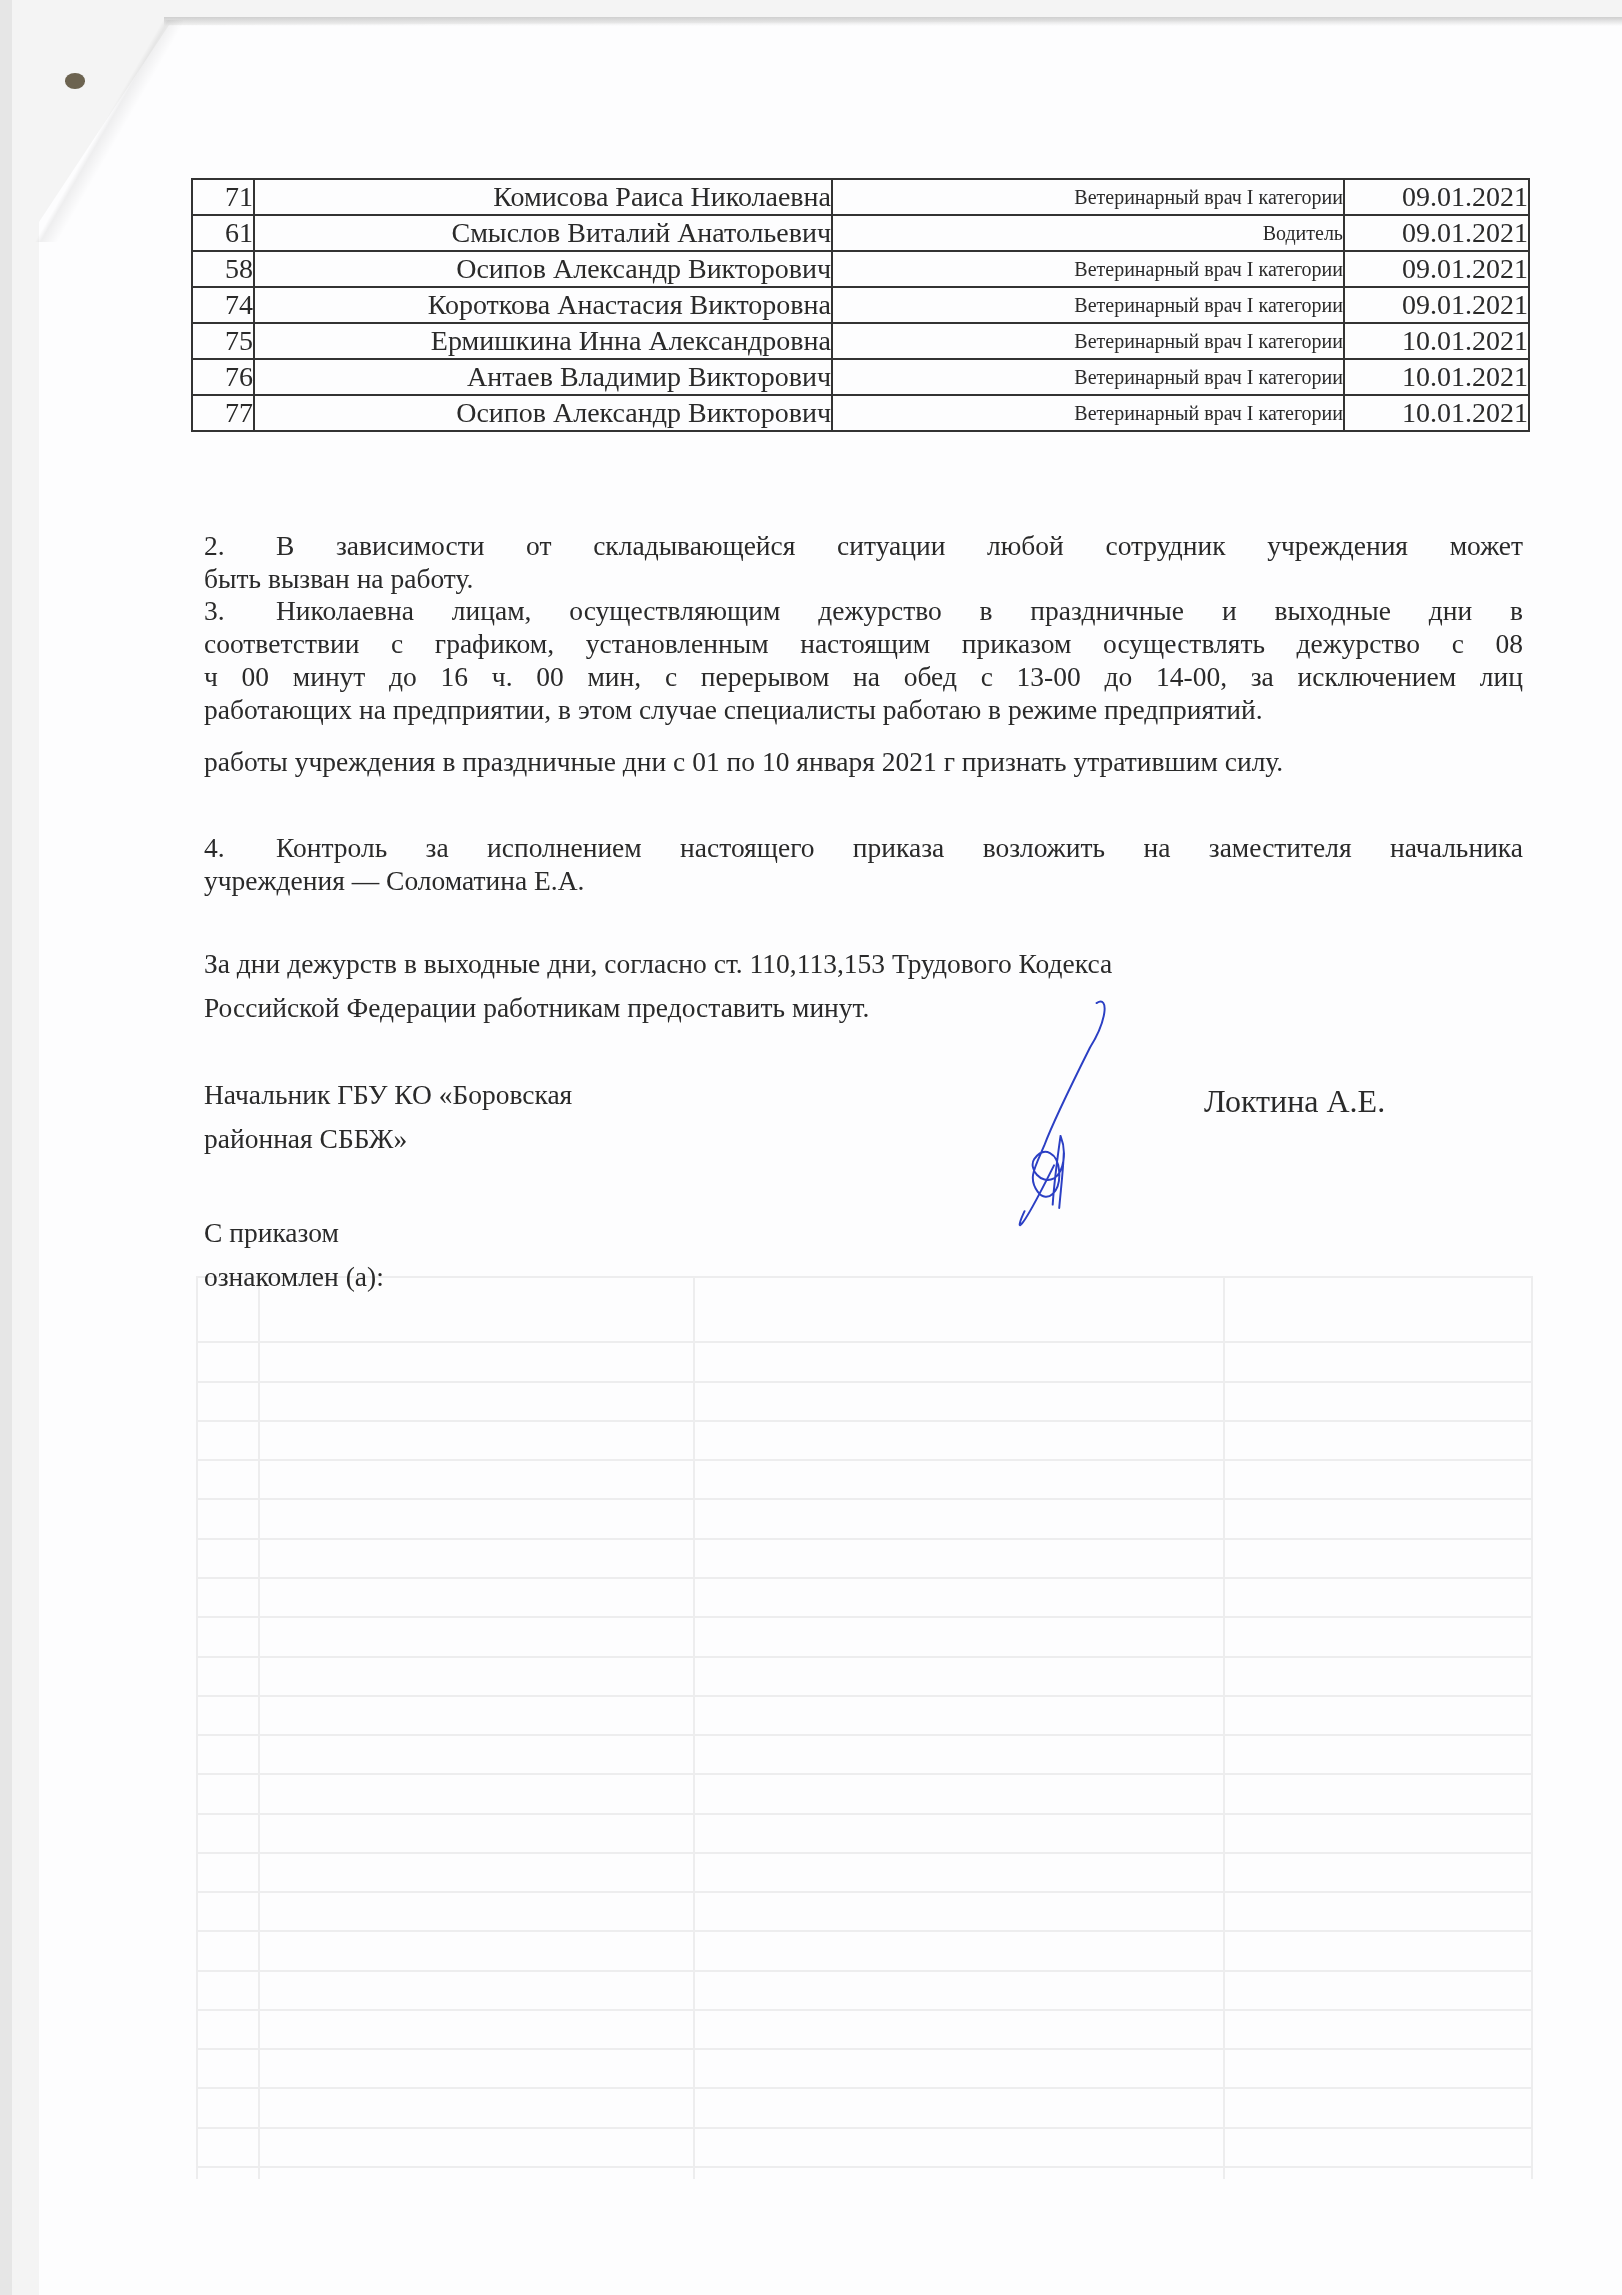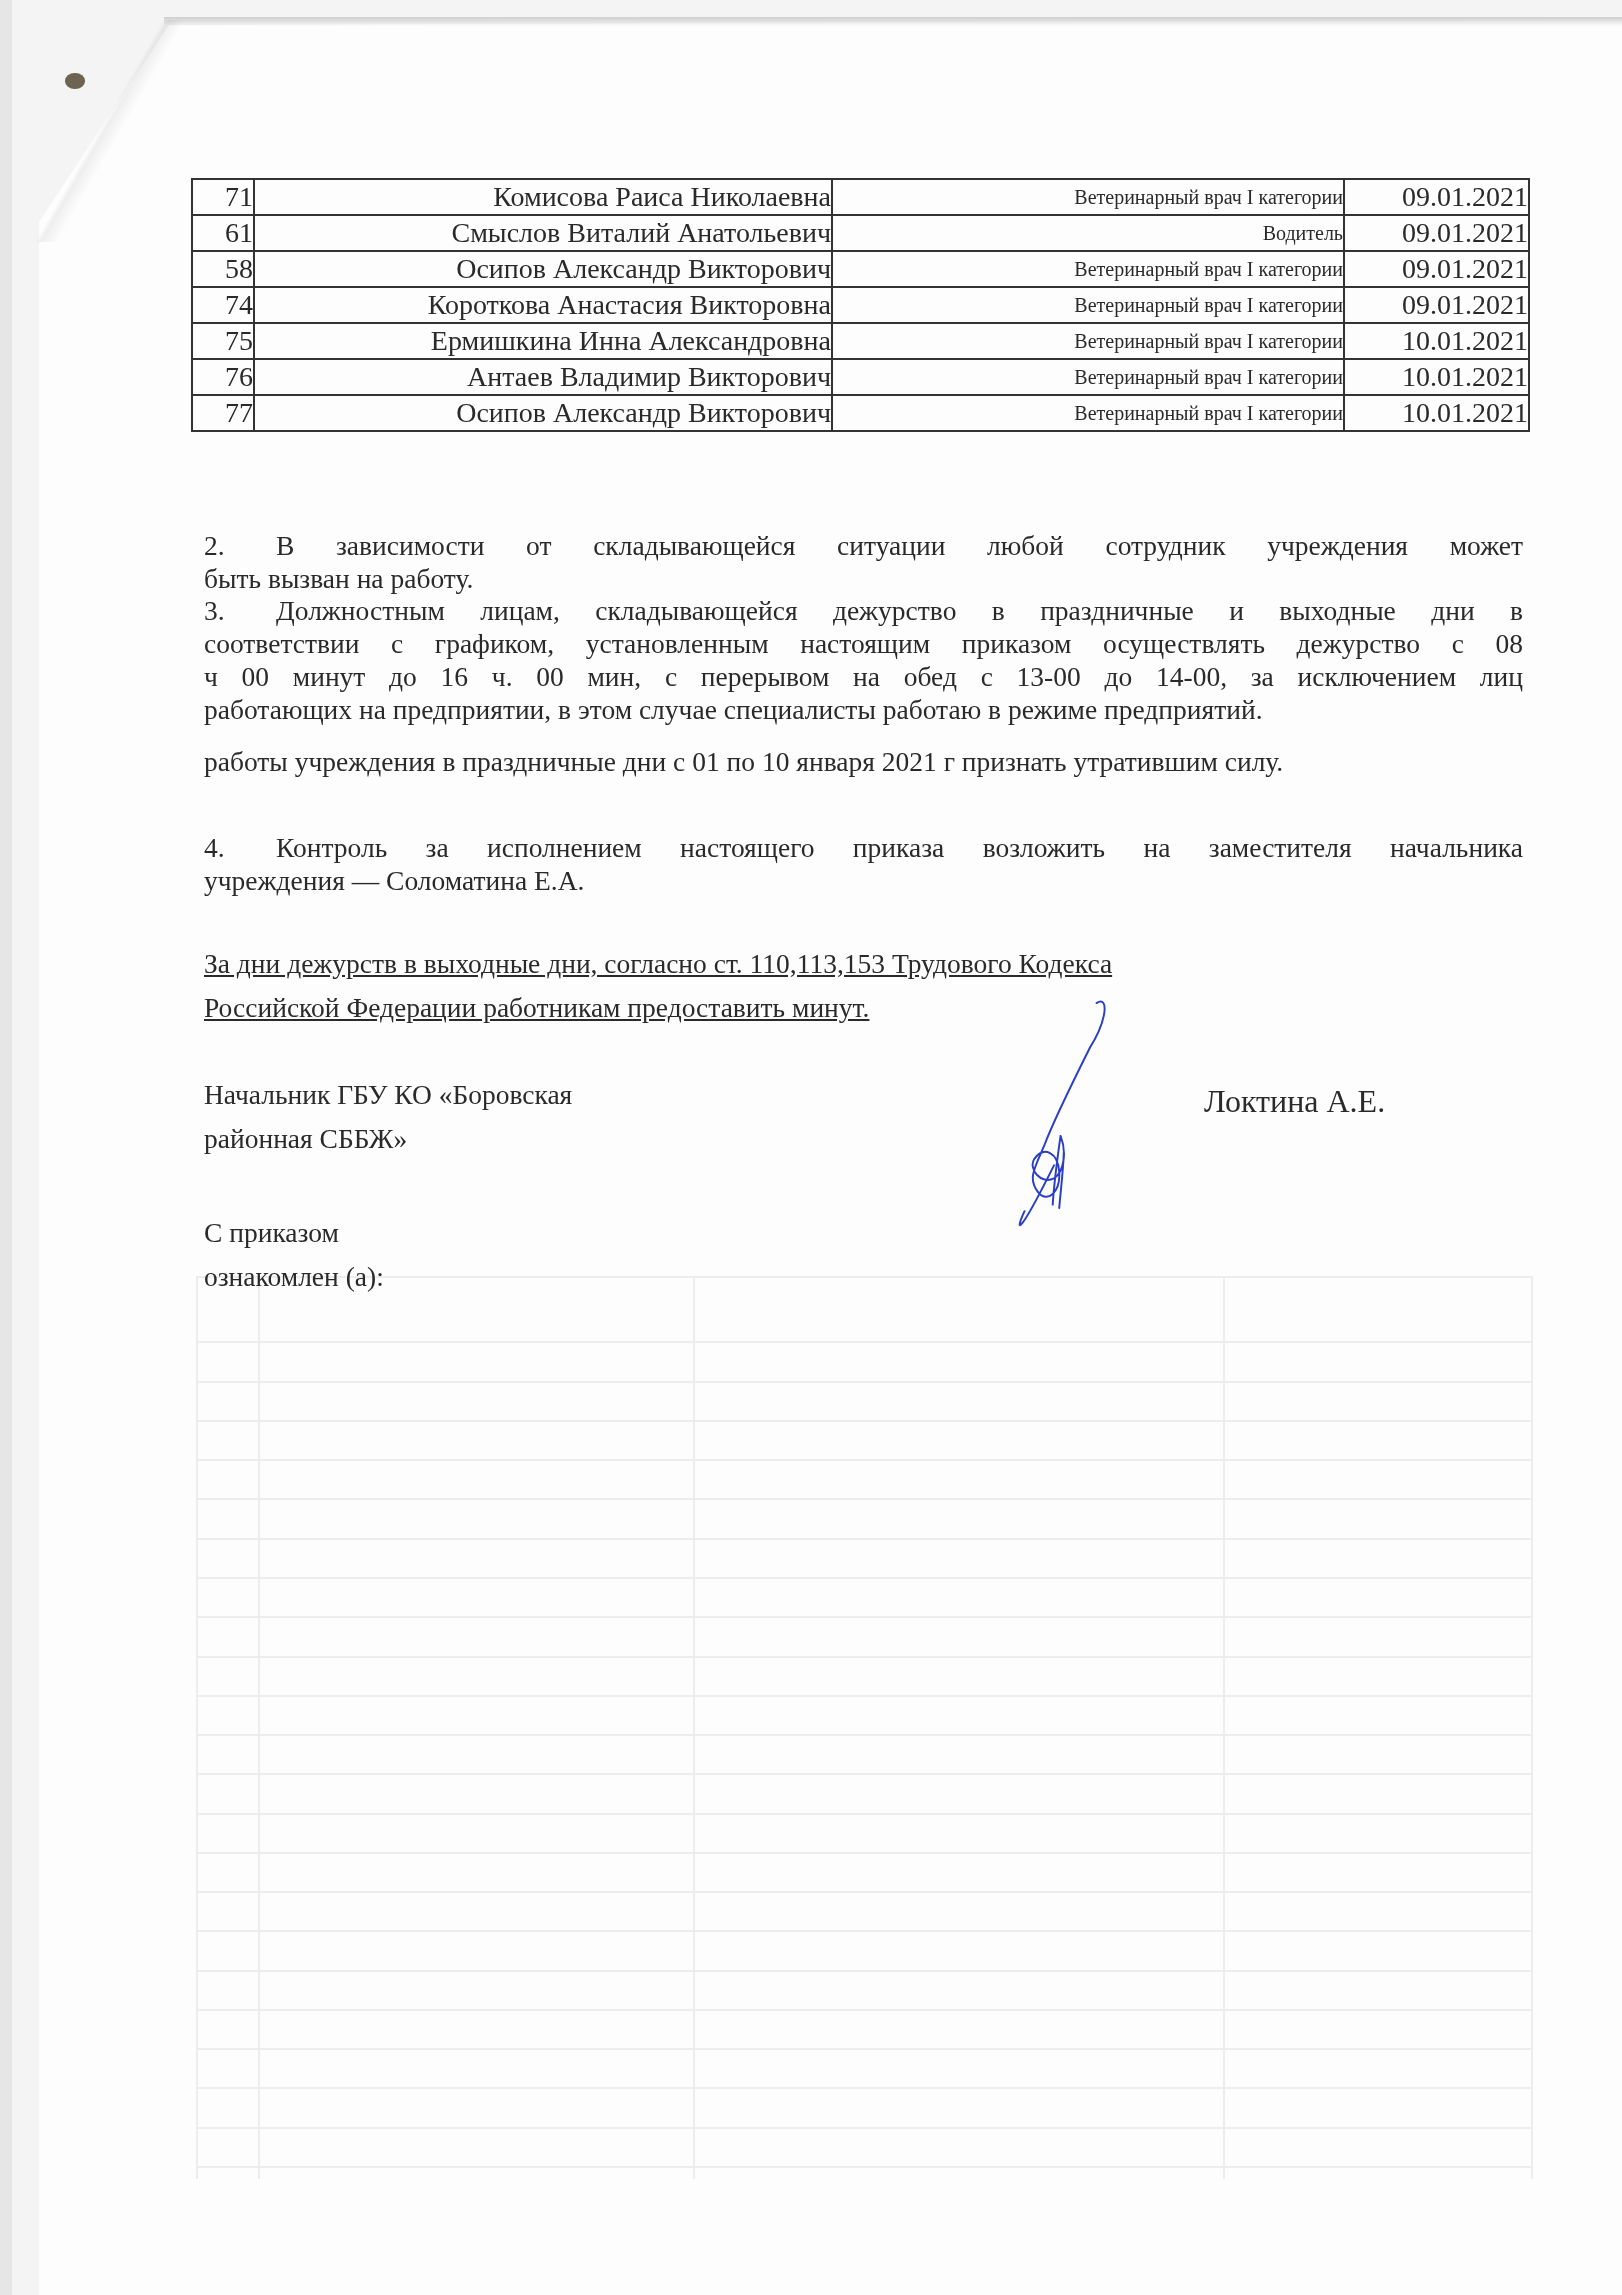--- a/index.html
+++ b/index.html
@@ -57,21 +57,21 @@
       font-size: 27.5px; line-height: 33px; text-align: justify;
     }
     .text-block .pnum { display: inline-block; width: 72px; }
     .line { display: block; text-align: justify; text-align-last: justify; white-space: nowrap; }
     .line.last { text-align-last: left; }
 
     .p2 { top: 529px; }
     .p3 { top: 594px; }
     .p4a { top: 739px; line-height: 46px; }
     .p4b { top: 831px; }
-    .p5 { top: 942px; text-decoration: underline; }
+    .p5 { top: 942px; }
 
     .p5 .line { text-align-last: left; }
 
     .signature-block { position: absolute; left: 204px; top: 1073px; font-size: 27.5px; line-height: 44px; }
     .signer-name { position: absolute; left: 1204px; top: 1079px; font-size: 32px; line-height: 44px; }
     .ack-block { position: absolute; left: 204px; top: 1211px; font-size: 27.5px; line-height: 44px; }
 
     .signature-svg { position: absolute; left: 982px; top: 995px; width: 144px; height: 236px; }
 
     
@@ -173,21 +173,21 @@
       </tr>
     </tbody>
 </table>
 
 <div class="text-block p2">
   <span class="line"><span class="pnum">2.</span><span>В зависимости от складывающейся ситуации любой сотрудник учреждения может</span></span>
   <span class="line last">быть вызван на работу.</span>
 </div>
 
 <div class="text-block p3">
-  <span class="line"><span class="pnum">3.</span><span>Должностным лицам, складывающейся дежурство в праздничные и выходные дни в</span></span>
+  <span class="line"><span class="pnum">3.</span><span>Николаевна лицам, осуществляющим дежурство в праздничные и выходные дни в</span></span>
   <span class="line">соответствии с графиком, установленным настоящим приказом осуществлять дежурство с 08</span>
   <span class="line">ч 00 минут до 16 ч. 00 мин, с перерывом на обед с 13-00 до 14-00, за исключением лиц</span>
   <span class="line last">работающих на предприятии, в этом случае специалисты работаю в режиме предприятий.</span>
 </div>
 
 <div class="text-block p4a">
   <span class="line last">работы учреждения в праздничные дни с 01 по 10 января 2021 г признать утратившим силу.</span>
 </div>
 
 <div class="text-block p4b">

